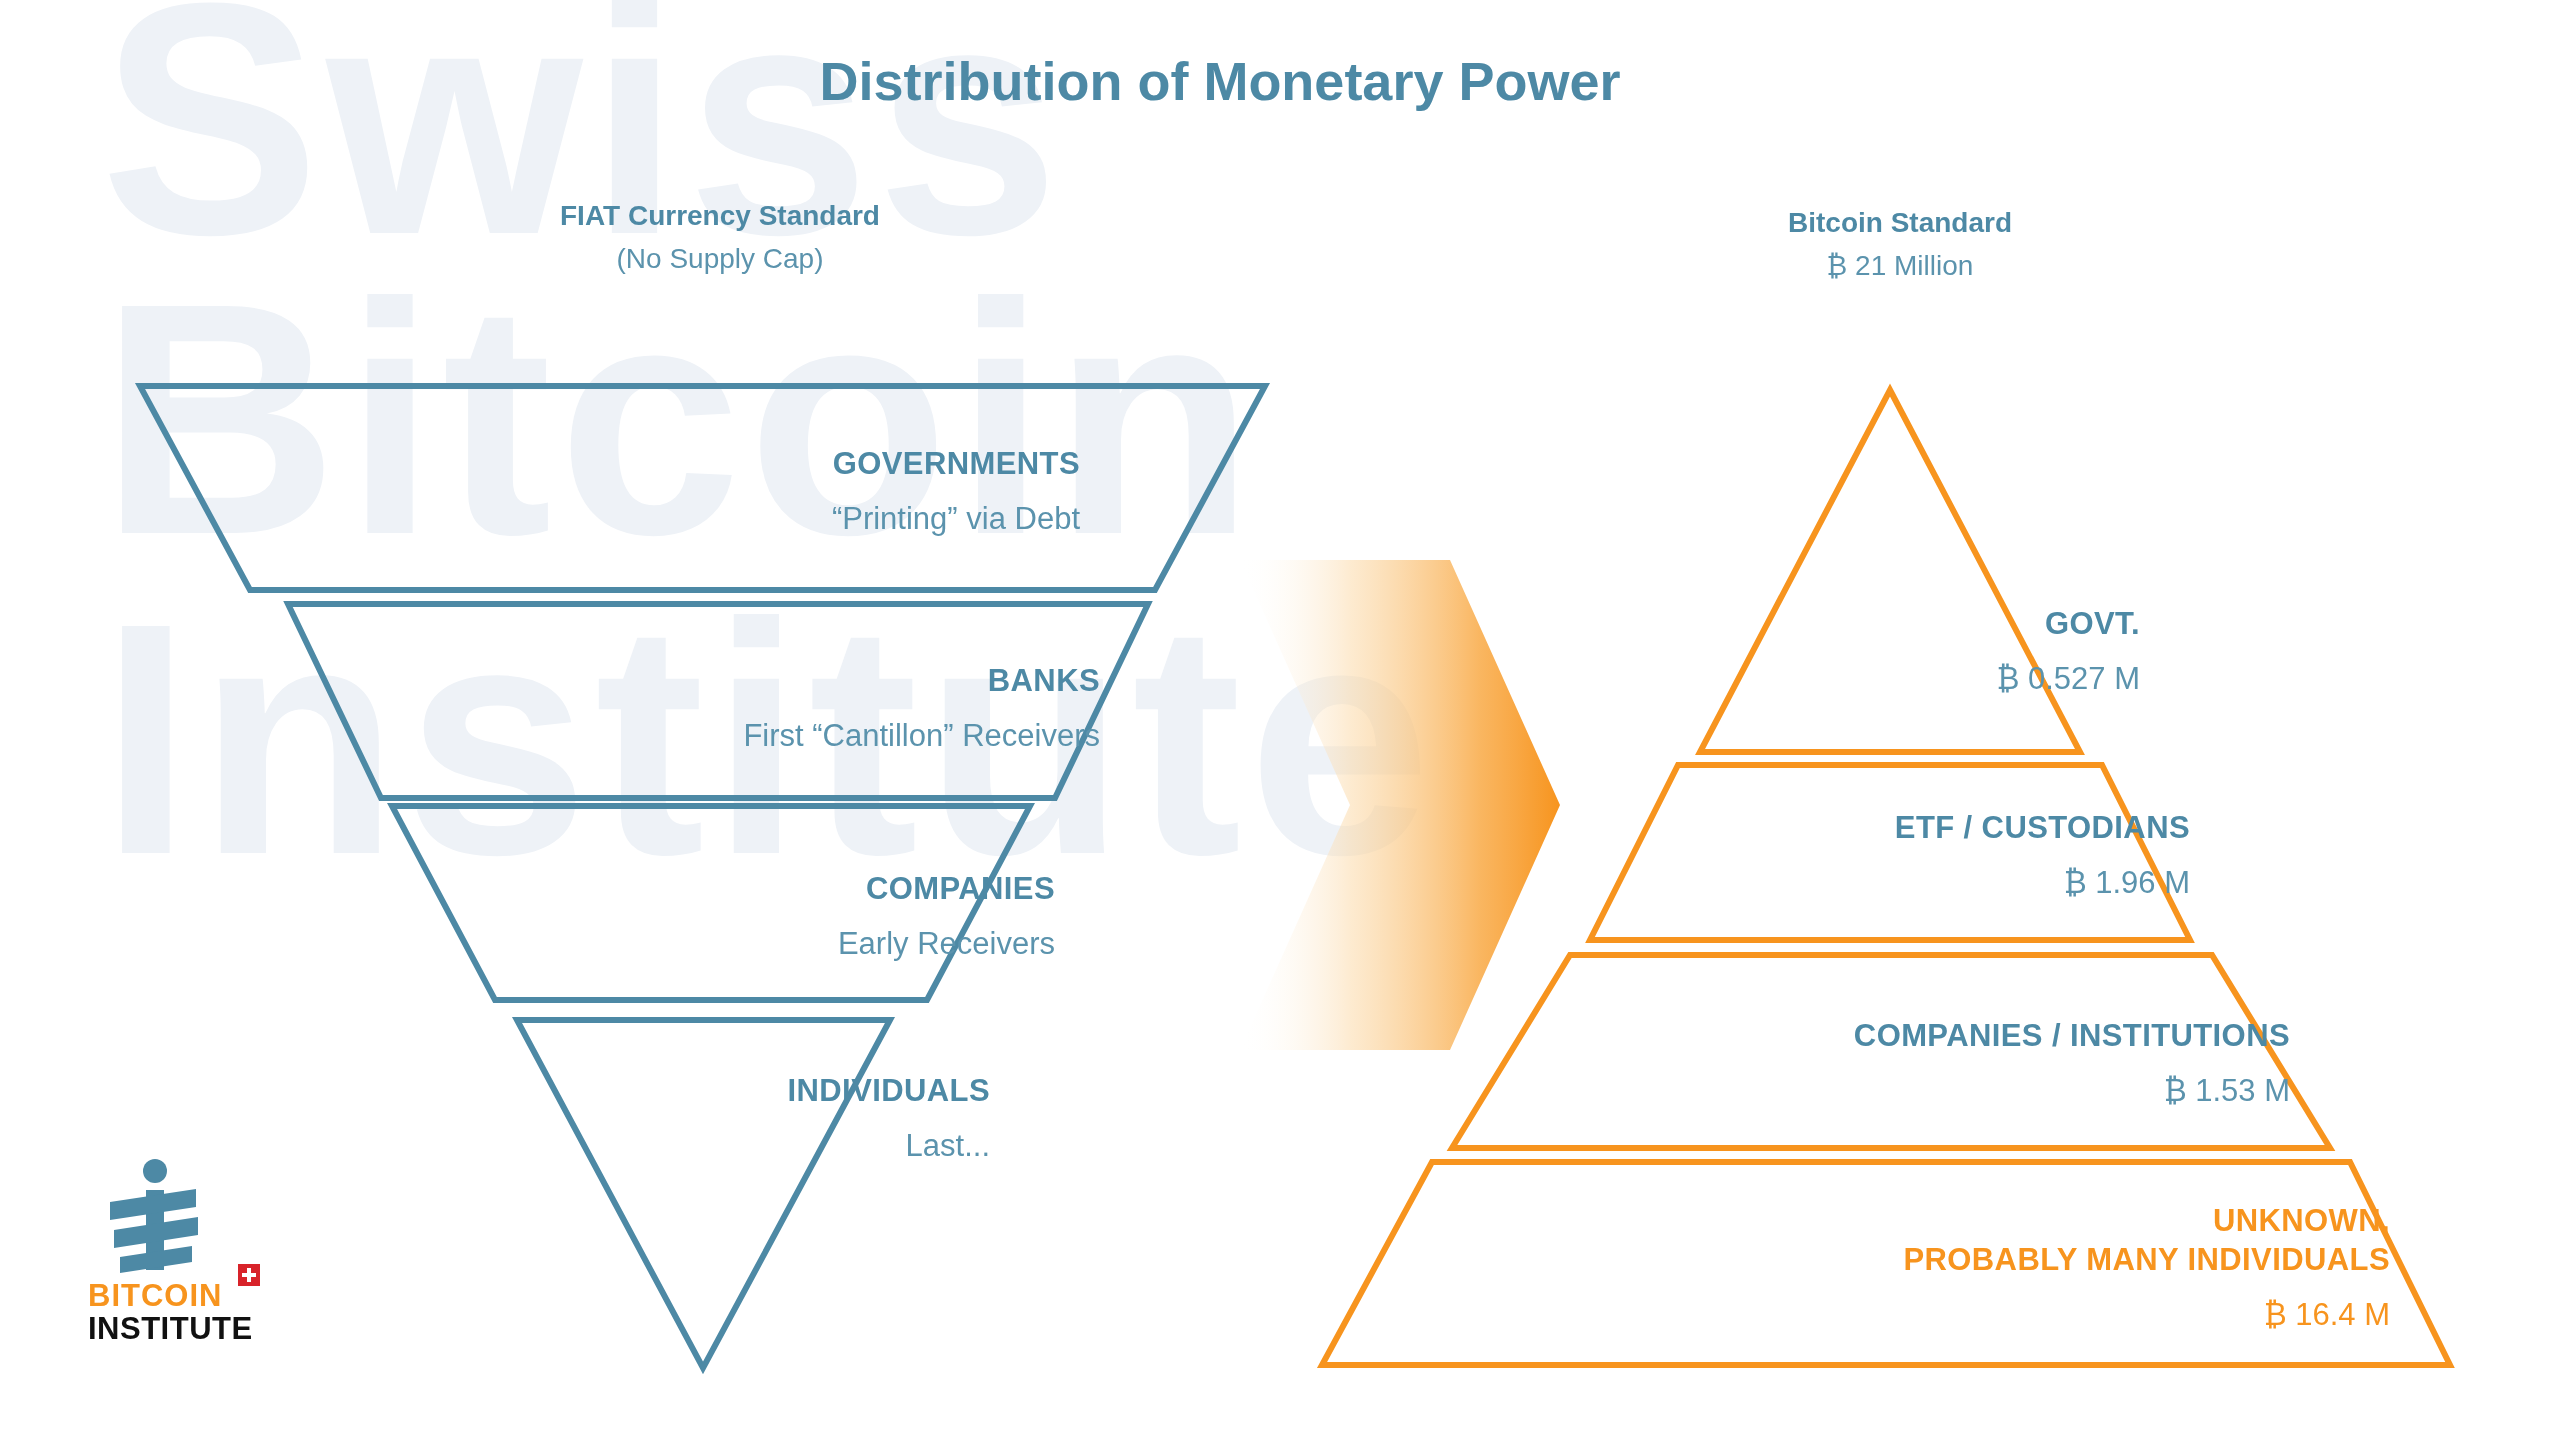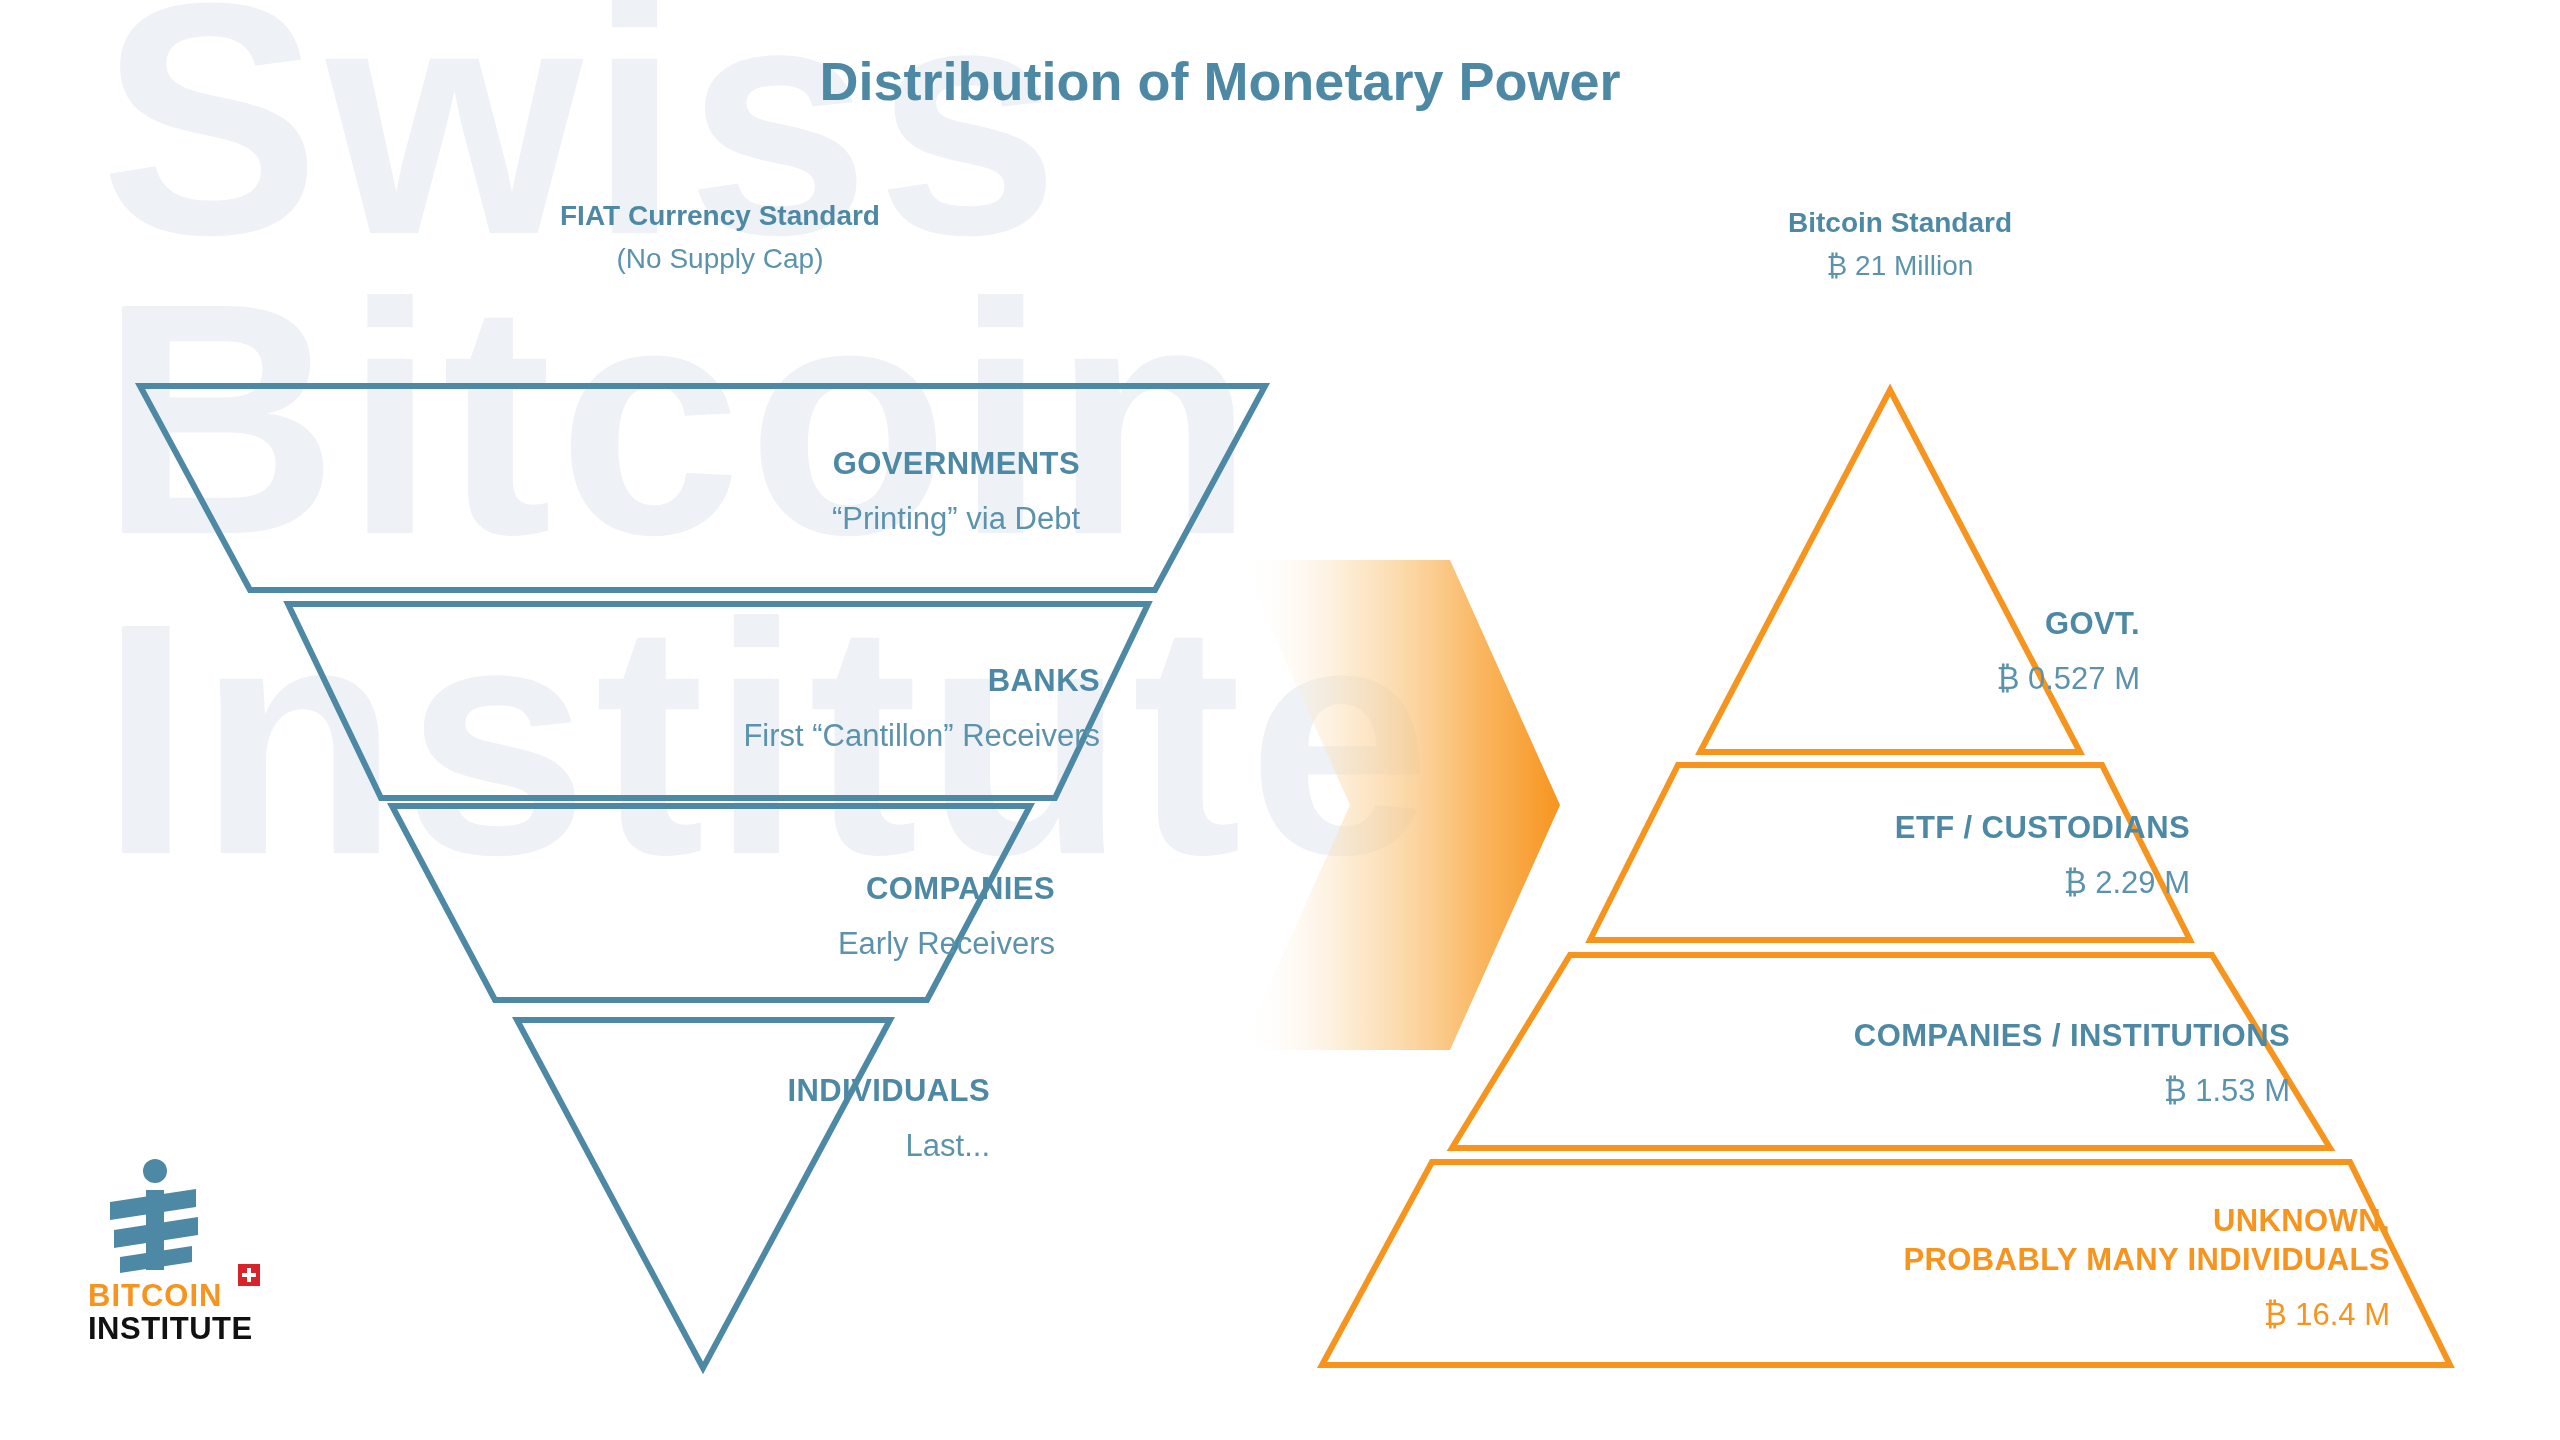--- a/index.html
+++ b/index.html
@@ -222,21 +222,21 @@
     <div class="seg-sub">Last...</div>
   </div>
 
   <div class="seg-text" style="left:1640px; top:593px; width:500px;">
     <div class="seg-title">GOVT.</div>
     <div class="seg-sub">₿  0.527 M</div>
   </div>
 
   <div class="seg-text" style="left:1590px; top:797px; width:600px;">
     <div class="seg-title">ETF / CUSTODIANS</div>
-    <div class="seg-sub">₿  2.29 M</div>
+    <div class="seg-sub">₿  1.96 M</div>
   </div>
 
   <div class="seg-text" style="left:1500px; top:1005px; width:790px;">
     <div class="seg-title">COMPANIES / INSTITUTIONS</div>
     <div class="seg-sub">₿  1.53 M</div>
   </div>
 
   <div class="seg-text" style="left:1400px; top:1190px; width:990px;">
     <div class="seg-title orange">UNKNOWN,</div>
     <div class="seg-title orange">PROBABLY MANY INDIVIDUALS</div>

